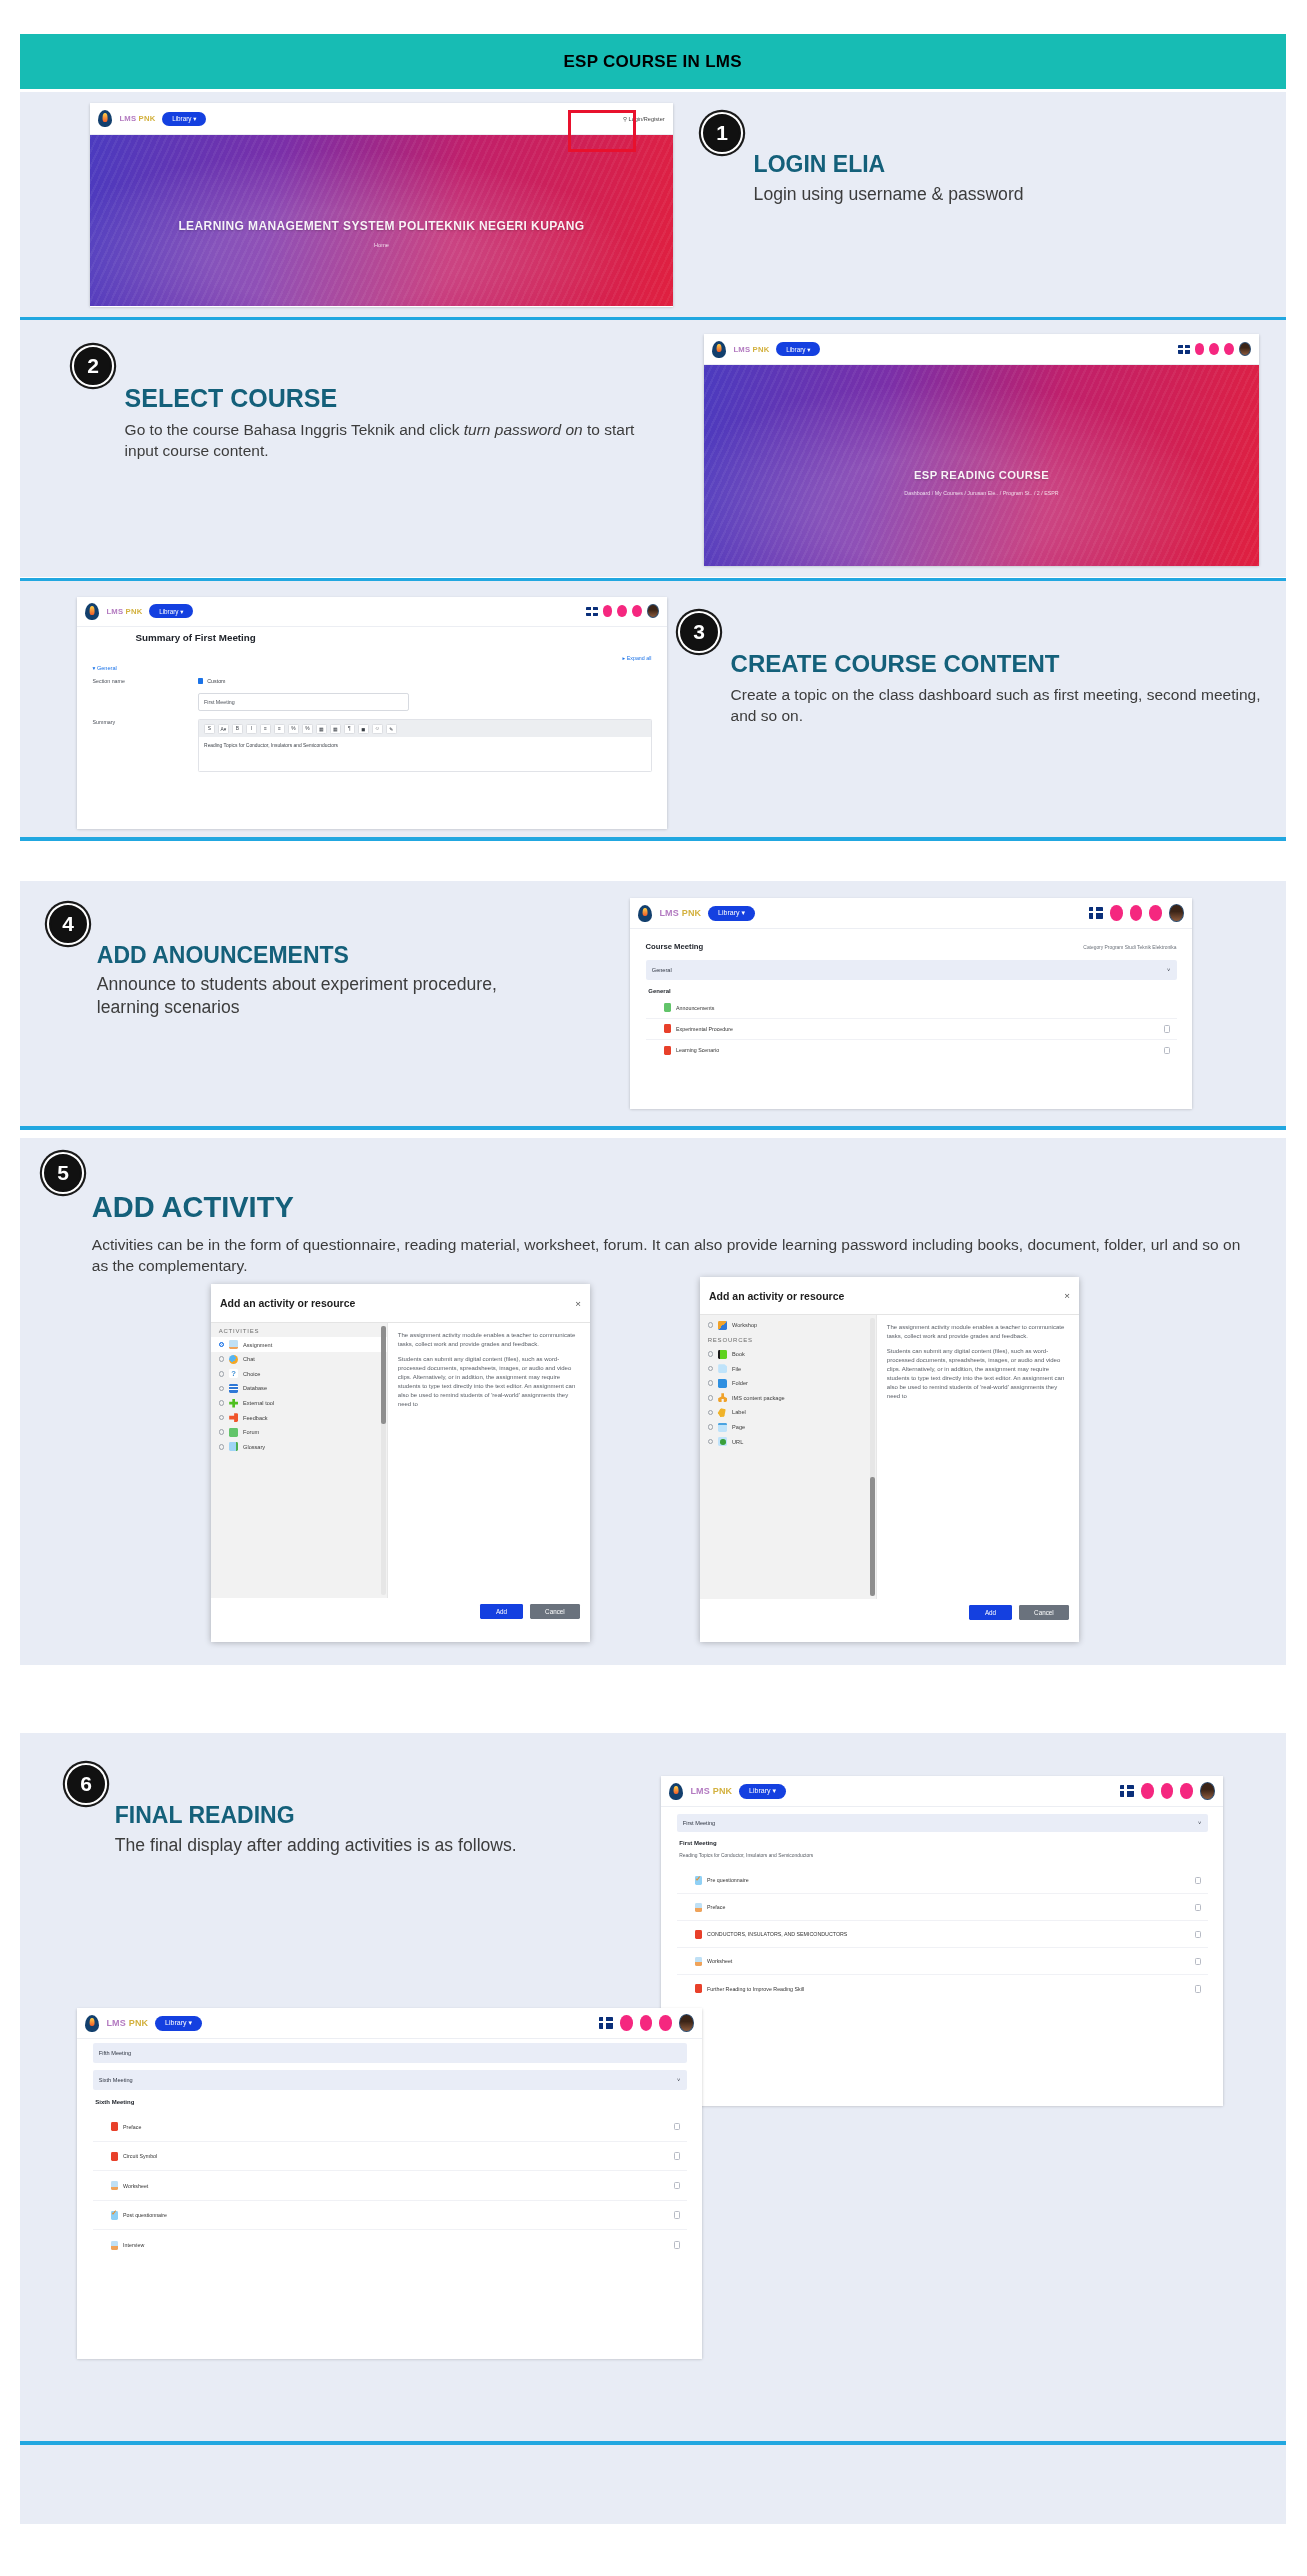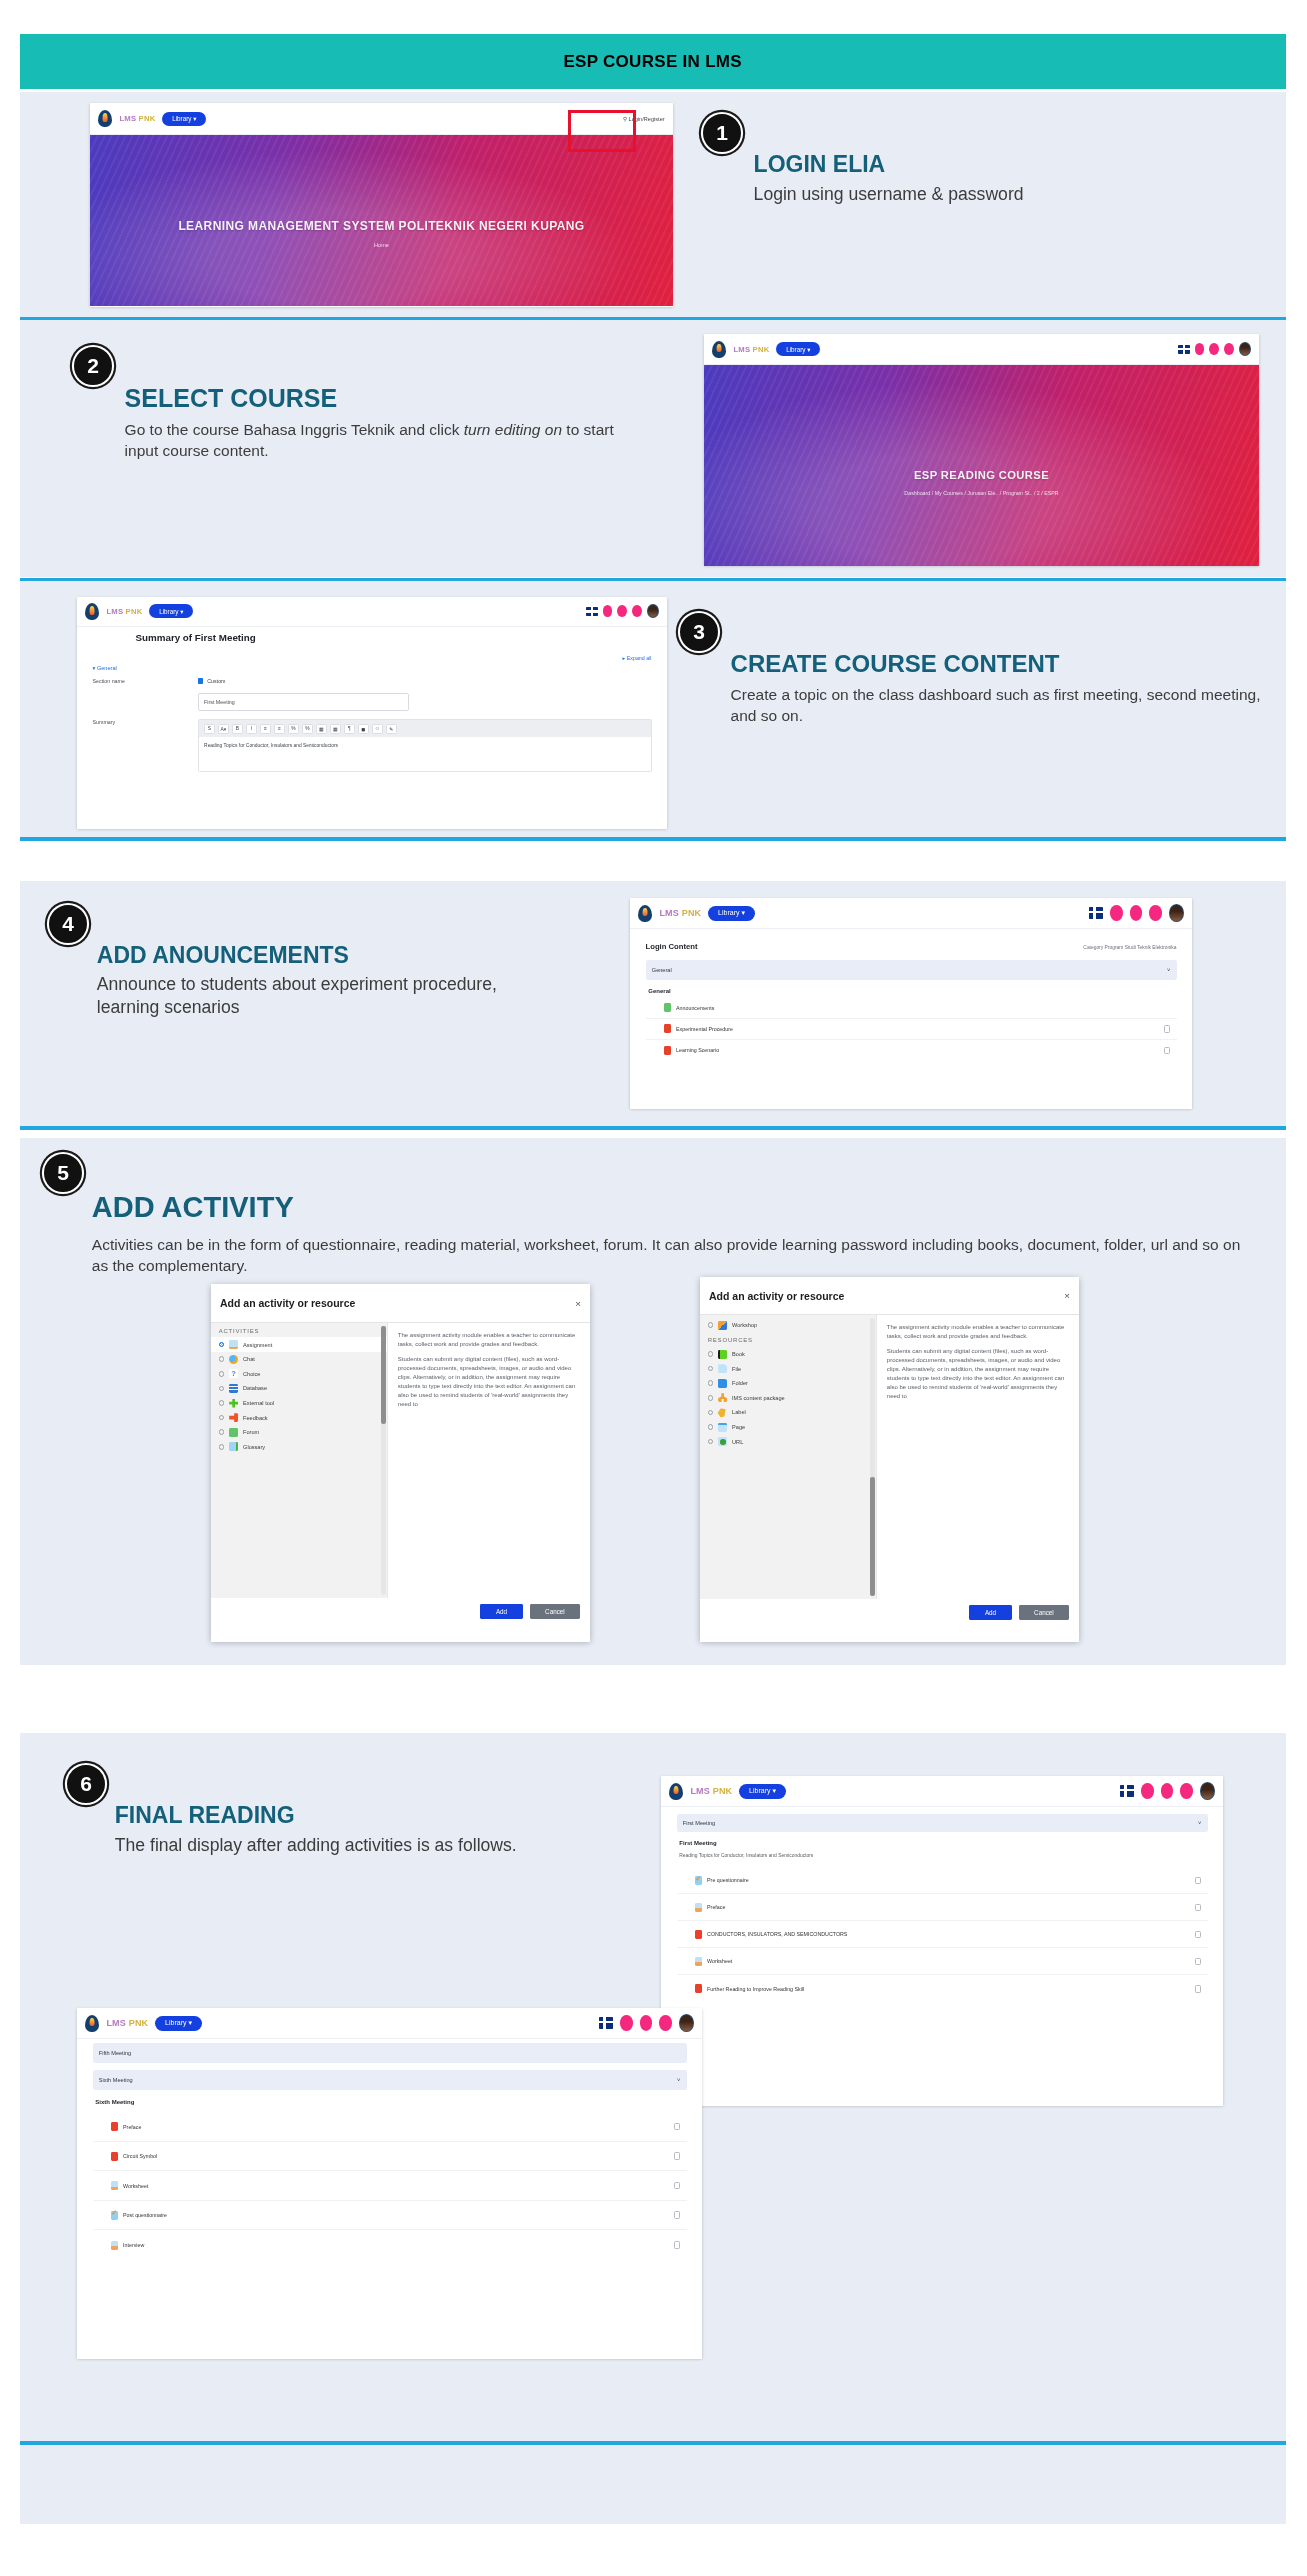--- a/index.html
+++ b/index.html
@@ -168,21 +168,21 @@
 
 <div class="rule" style="left:19.7px; top:317px; width:1266px;"></div>
 
 <div class="panel" style="left:19.7px; top:320px; width:1266px; height:257px;"></div>
 
 <div style="position:absolute; left:74px; top:347px; width:576px; display:flex; gap:12.6px;">
   <div class="step-num">2</div>
   <div>
     <div class="step-title" style="font-size:25px; margin-bottom:8.4px;">SELECT COURSE</div>
     <div class="step-body" style="font-size:15.5px;">
-      <span>Go to the course Bahasa Inggris Teknik and click </span><i>turn editing on</i><span> to start input course content.</span>
+      <span>Go to the course Bahasa Inggris Teknik and click </span><i>turn password on</i><span> to start input course content.</span>
     </div>
   </div>
 </div>
 
 <div class="lms" style="left:704px; top:334px; width:555px; height:232px;">
   <div style="height:31px;">
     <div class="lms-topbar">
       <span class="lms-logo"></span>
       <span class="lms-brand"><span>LMS</span> <span class="pnk">PNK</span></span>
       <span class="lms-libbtn"><span>Library</span> ▾</span>
@@ -295,21 +295,21 @@
         <span class="flag" style="width:14px;height:11.2px;"></span>
         <span class="pill" style="width:12.6px;height:15.5px;"></span>
         <span class="pill" style="width:12.6px;height:15.5px;"></span>
         <span class="pill" style="width:12.6px;height:15.5px;"></span>
         <span class="avatar" style="width:14.8px;height:17.6px;"></span>
       </span>
     </div>
   </div>
   <div class="lms-body" style="padding:4.2px 15.5px;">
     <div style="display:flex;align-items:baseline;justify-content:space-between;padding:8.4px 0 9.8px;">
-      <span style="font-size:7.7px;font-weight:bold;color:#23272e;">Login Content</span>
+      <span style="font-size:7.7px;font-weight:bold;color:#23272e;">Course Meeting</span>
       <span style="font-size:4.9px;color:#6a7079;">Category Program Studi Teknik Elektronika</span>
     </div>
     <div class="row-head" style="height:19.7px;font-size:5.6px;">
       <span>General</span>
         <span>˅</span>
     </div>
     <div style="font-size:6px;font-weight:bold;color:#23272e;margin:7.7px 0 4.2px 2.8px;">General</div>
     <div>
       <div class="row-item" style="height:21px;font-size:5.3px;">
         <span class="mi forum"></span>

